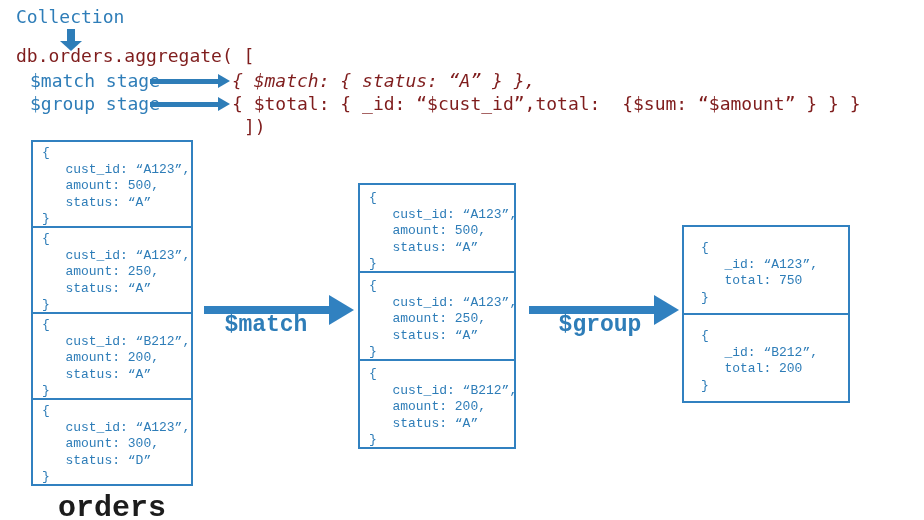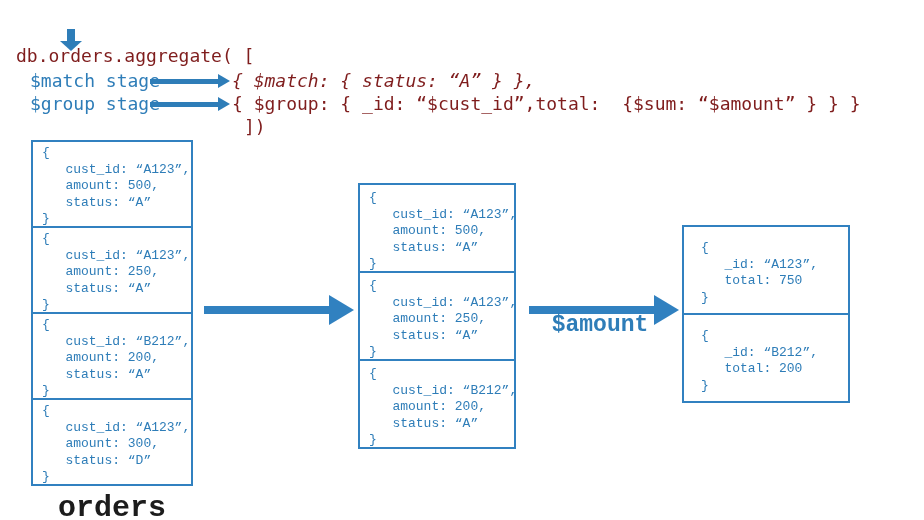--- a/index.html
+++ b/index.html
@@ -103,41 +103,42 @@
     font-size: 30px;
     color: #1c1c1c;
     text-align: center;
   }
 </style>
 </head>
 <body>
 
 <div id="stage">
 
+  <div class="abs blue-label" style="left:16px; top:6px;">Collection</div>
 
   <div class="abs v-arrow" style="left:60px; top:29px;">
     <div class="shaft"></div>
     <div class="head"></div>
   </div>
 
   <div class="abs code-text" style="left:16px; top:45px;">db.orders.aggregate( [</div>
 
   <div class="abs blue-label" style="left:30px; top:70px;">$match stage</div>
   <div class="abs h-arrow" style="left:150px; top:74px;">
     <div class="shaft"></div>
     <div class="head"></div>
   </div>
   <div class="abs code-text" style="left:232px; top:70px;font-style:italic;">{ $match: { status: “A” } },</div>
 
   <div class="abs blue-label" style="left:30px; top:93px;">$group stage</div>
   <div class="abs h-arrow" style="left:150px; top:97px;">
     <div class="shaft"></div>
     <div class="head"></div>
   </div>
-  <div class="abs code-text" style="left:232px; top:93px;">{ $group: { _id: “$cust_id”,total:  {$sum: “$amount” } } }</div>
+  <div class="abs code-text" style="left:232px; top:93px;">{ $total: { _id: “$cust_id”,total:  {$sum: “$amount” } } }</div>
 
   <div class="abs code-text" style="left:244px; top:116px;">])</div>
 
   <div class="abs doc-col" style="left:31px; top:140px; width:162px;">
     <div class="doc-box" style="height:88px;">
       <div class="doc-json">{
    cust_id: “A123”,
    amount: 500,
    status: “A”
 }</div>
@@ -163,20 +164,21 @@
    status: “D”
 }</div>
     </div>
   </div>
   <div class="abs col-caption" style="left:31px; top:491px; width:162px;">orders</div>
 
   <div class="abs flow-arrow" style="left:204px; top:295px;">
     <div class="shaft"></div>
     <div class="head"></div>
   </div>
+  <div class="abs flow-label" style="left:191px; top:312px; width:150px;">$match</div>
 
   <div class="abs doc-col" style="left:358px; top:183px; width:158px;">
     <div class="doc-box tall" style="height:90px;">
       <div class="doc-json">{
    cust_id: “A123”,
    amount: 500,
    status: “A”
 }</div>
     </div>
     <div class="doc-box tall" style="height:90px;">
@@ -192,21 +194,21 @@
    amount: 200,
    status: “A”
 }</div>
     </div>
   </div>
 
   <div class="abs flow-arrow" style="left:529px; top:295px;">
     <div class="shaft"></div>
     <div class="head"></div>
   </div>
-  <div class="abs flow-label" style="left:525px; top:312px; width:150px;">$amount</div>
+  <div class="abs flow-label" style="left:525px; top:312px; width:150px;">$group</div>
 
   <div class="abs doc-col" style="left:682px; top:225px; width:168px;">
     <div class="doc-box centered" style="height:90px;">
       <div class="doc-json">{
    _id: “A123”,
    total: 750
 }</div>
     </div>
     <div class="doc-box centered" style="height:90px;">
       <div class="doc-json">{

